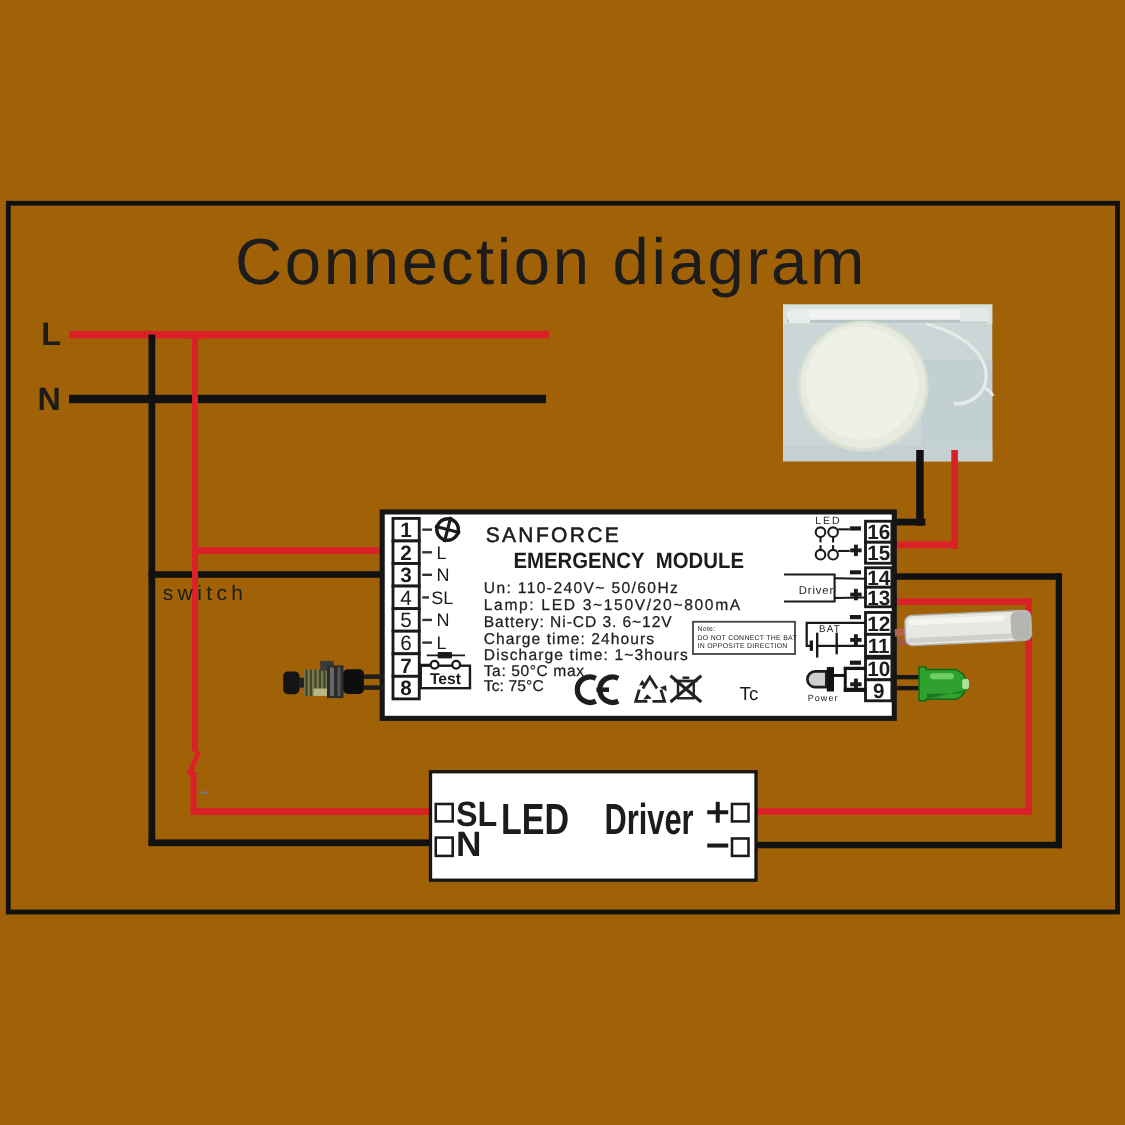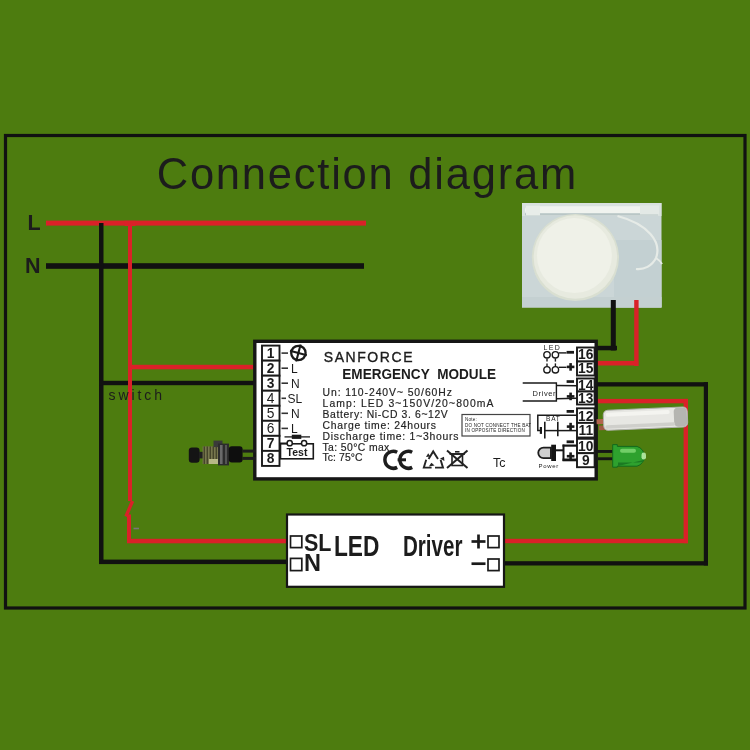--- a/index.html
+++ b/index.html
@@ -1,16 +1,16 @@
 <!DOCTYPE html>
 <html><head>
 <meta charset="utf-8">
 <style>
   html,body{margin:0;padding:0;background:#fff;}
-  #page{position:relative;width:750px;height:750px;background:#4d7c0f;overflow:hidden;}
+  #page{position:relative;width:750px;height:750px;background:#a16207;overflow:hidden;}
   svg{position:absolute;left:0;top:0;}
   text{font-family:"Liberation Sans",sans-serif;fill:#1c1c1c;}
 </style>
 </head>
 <body>
 <div id="page">
 <svg width="750" height="750" viewBox="0 0 750 750">
 
   <rect x="5.5" y="135.5" width="739.5" height="472.5" fill="none" stroke="#111" stroke-width="3.2"></rect>
 

